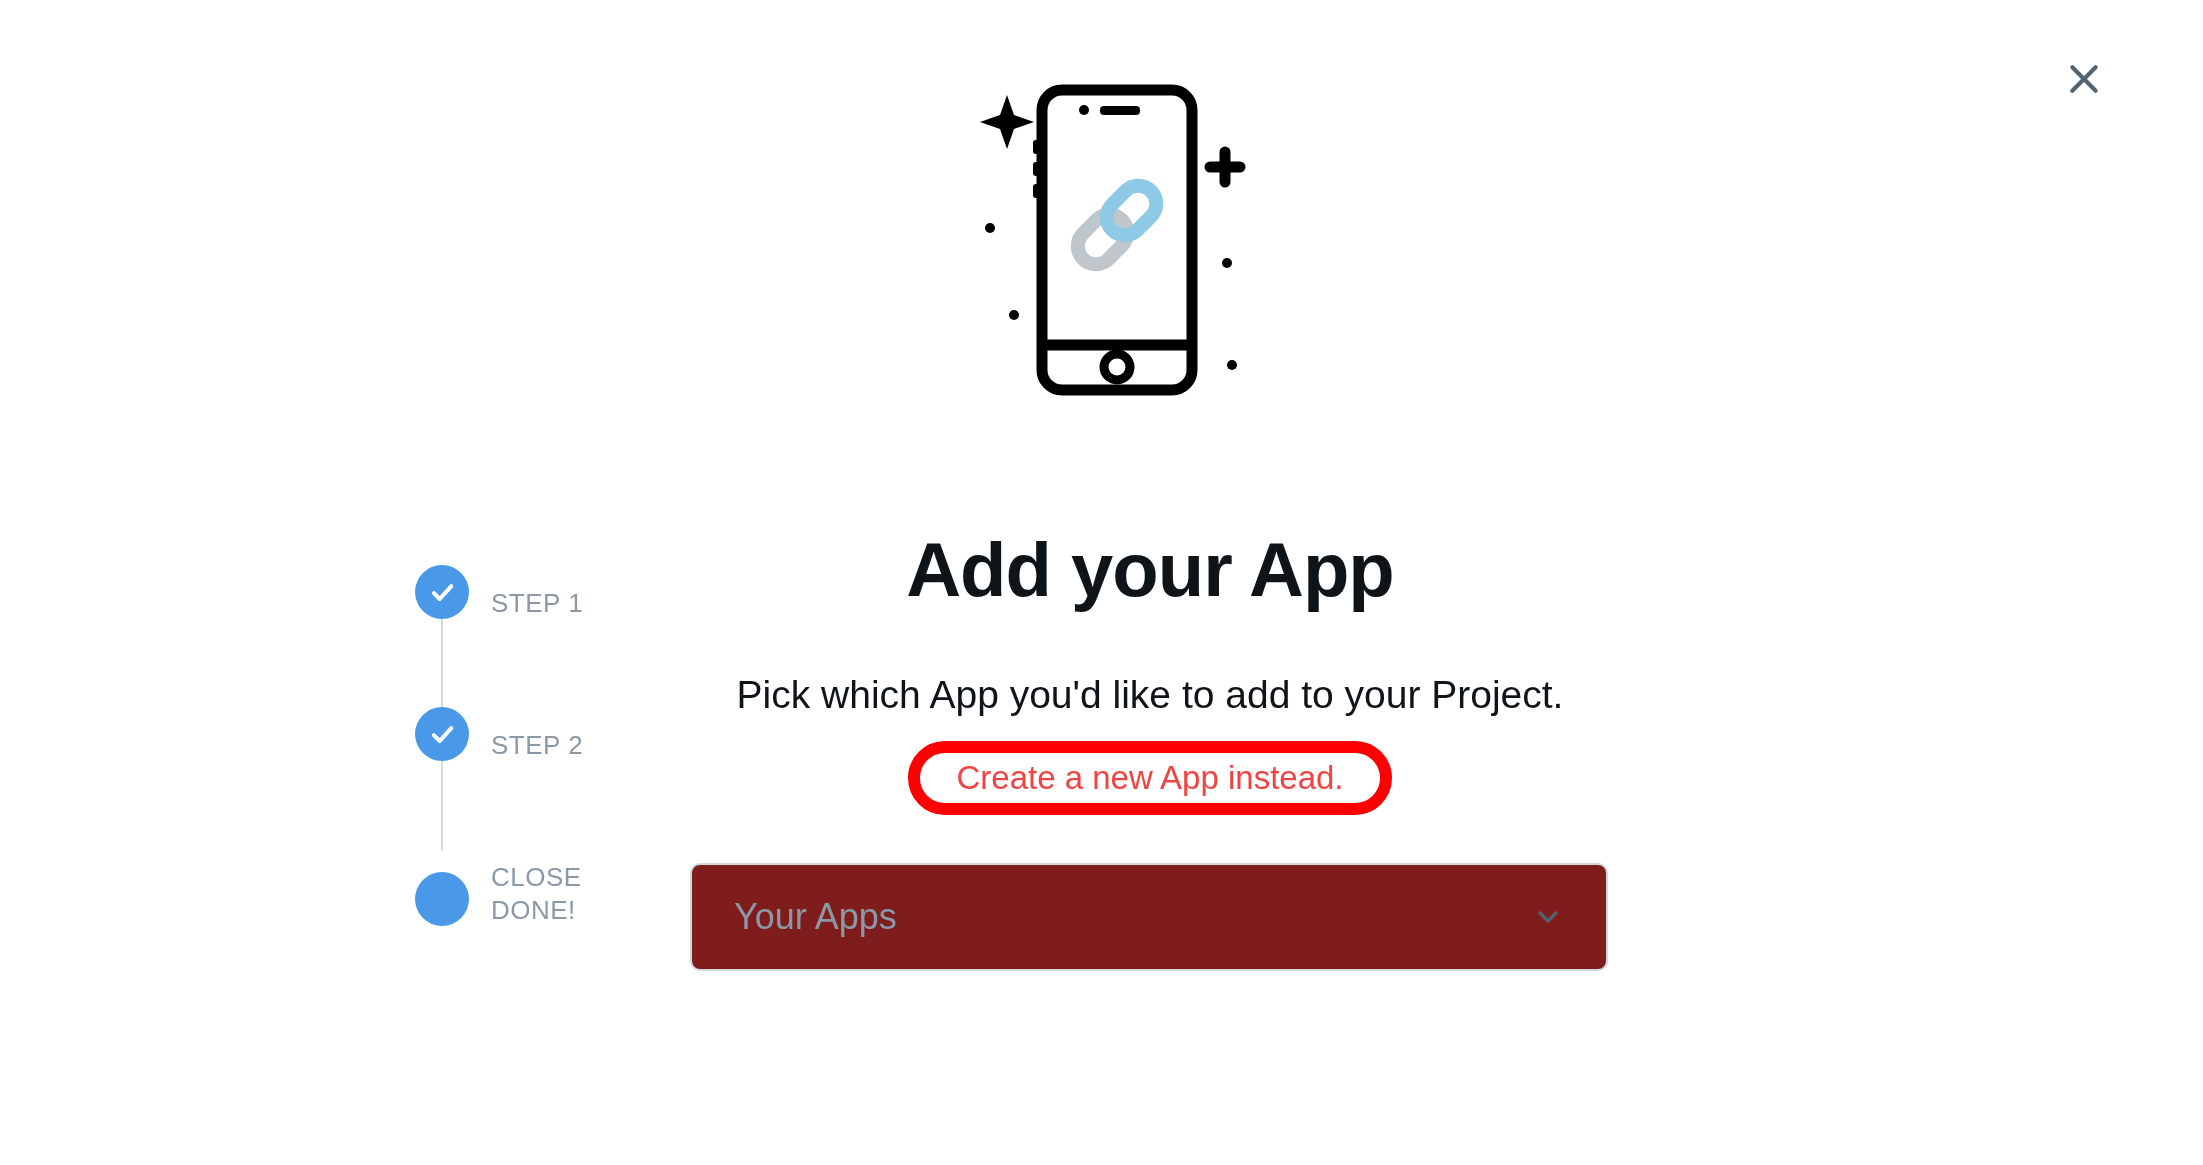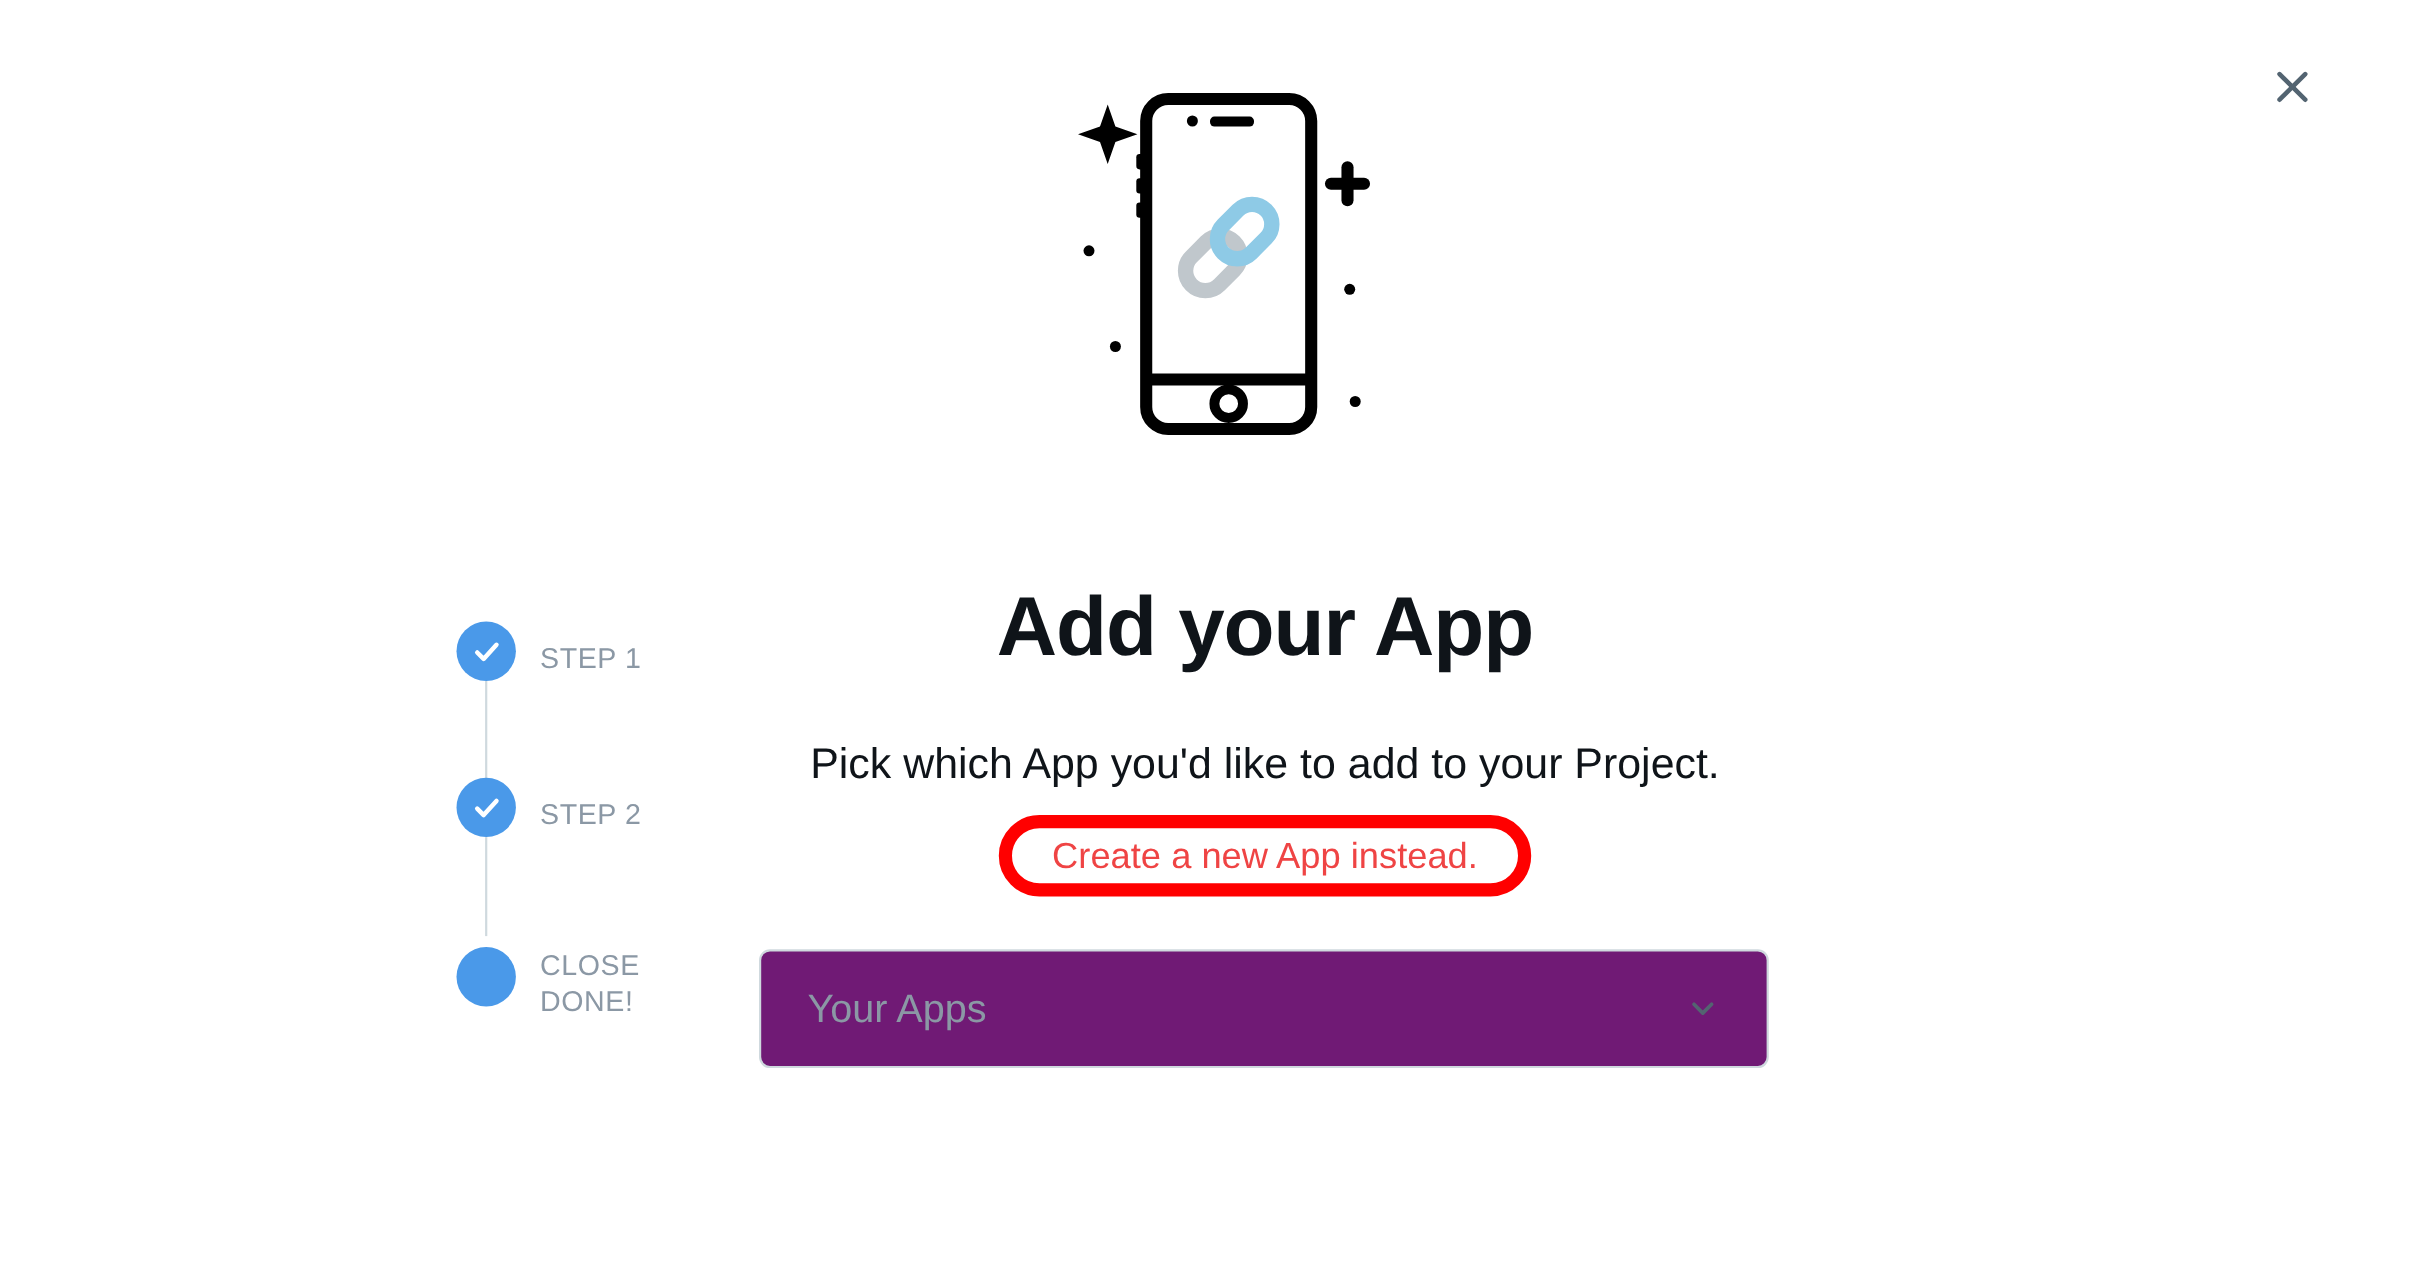--- a/index.html
+++ b/index.html
@@ -35,21 +35,21 @@
       height: 340px;
     }
     .stepper {
       position: absolute;
       top: 565px;
       left: 415px;
       width: 225px;
     }
     .step {
       display: flex;
-      align-items: center;
+      align-items: flex-end;
       position: relative;
       margin-bottom: 88px;
     }
     .step:last-child {
       margin-bottom: 0;
     }
     .step-circle {
       width: 54px;
       height: 54px;
       border-radius: 50%;
@@ -129,21 +129,21 @@
       margin-top: 48px;
       width: 918px;
       height: 108px;
       border: 2px solid #cfd9de;
       border-radius: 10px;
       display: flex;
       align-items: center;
       justify-content: space-between;
       padding: 0 42px;
       cursor: pointer;
-      background: #701a75;
+      background: #7f1d1d;
     }
     .dropdown-placeholder {
       font-size: 36px;
       font-weight: 400;
       color: #8b98a5;
     }
     .dropdown-chevron {
       color: #536471;
     }
   </style>

